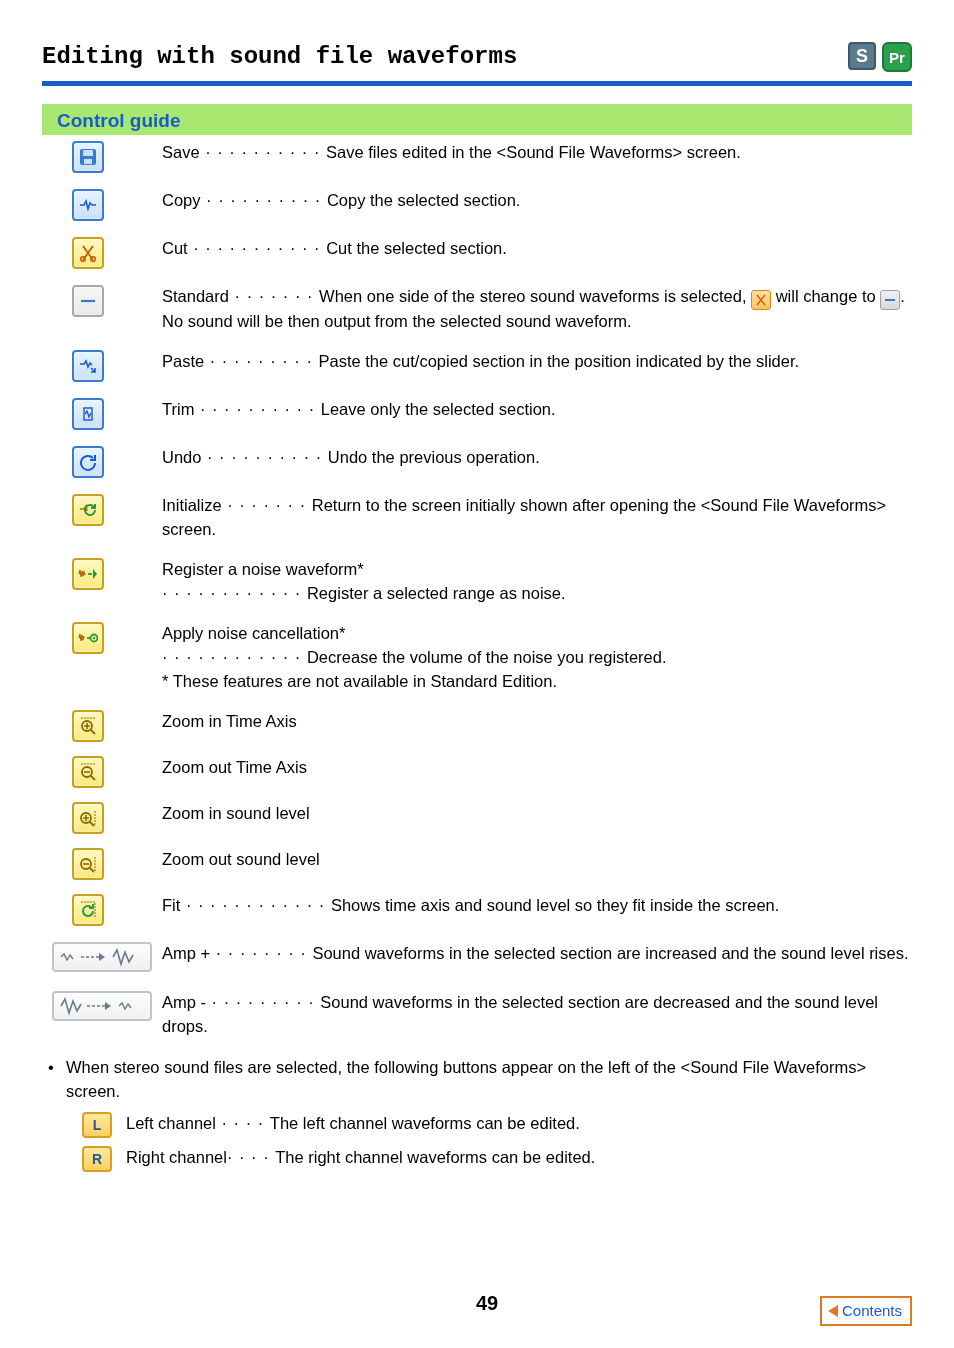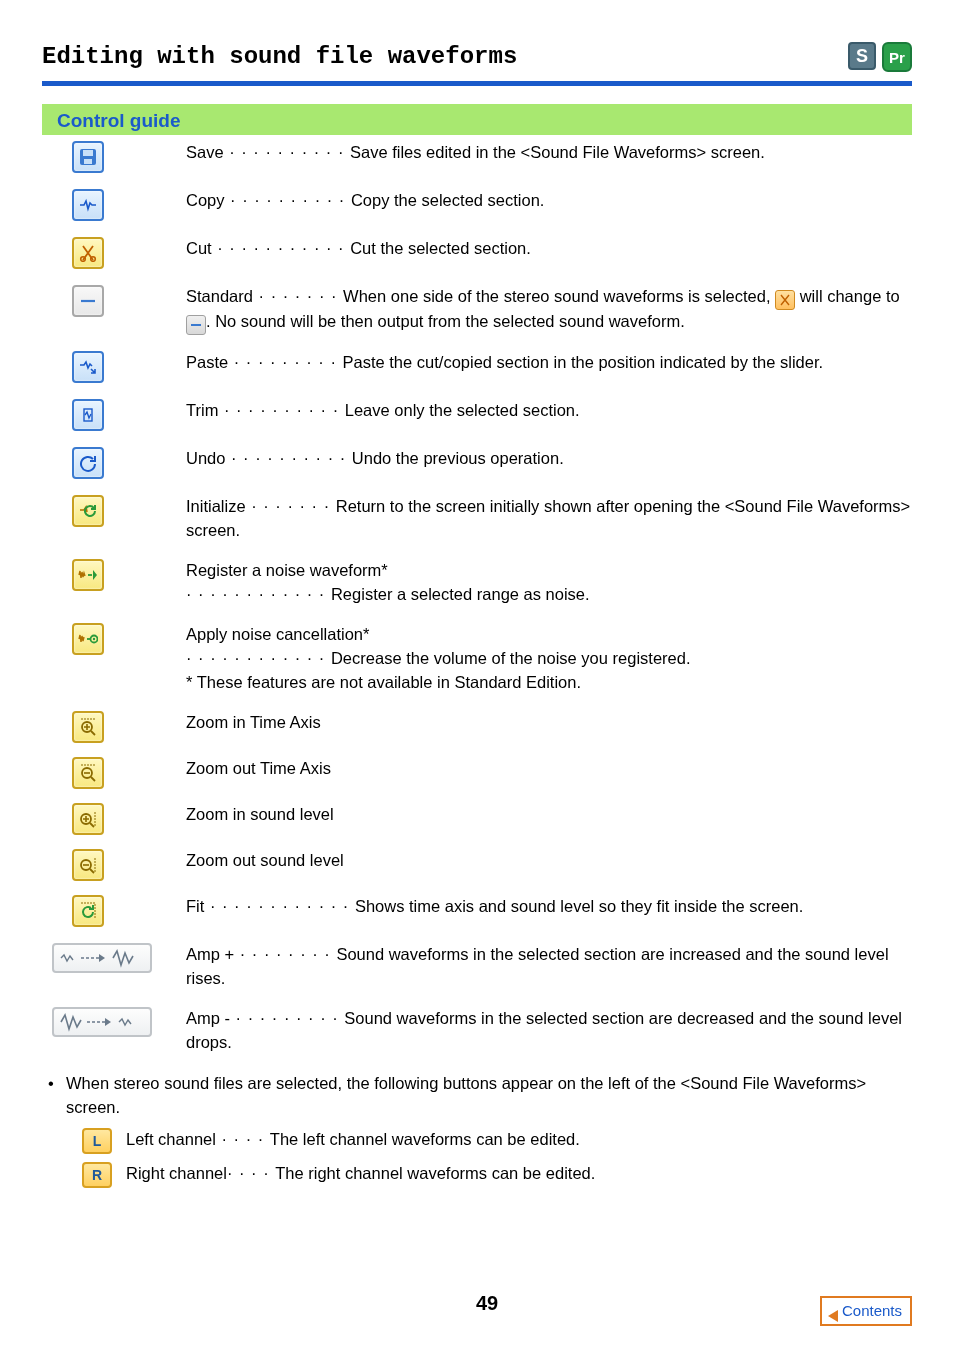--- a/index.html
+++ b/index.html
@@ -19,21 +19,21 @@
   .badge-pr { width: 30px; height: 30px; background: #2aa04a; border: 2px solid #1a7a3a; border-radius: 6px; display: flex; align-items: center; justify-content: center; color: #fff; font-weight: bold; font-size: 15px; }
   .blue-rule { height: 5px; background: #1a5aca; margin-bottom: 18px; }
 
   .section-title { font-size: 19px; font-weight: bold; color: #1a5aca; }
   .green-strip { background: #a8e870; padding: 3px 3px 1px 15px; margin-bottom: 6px; }
 
   .row { display: flex; align-items: flex-start; margin-bottom: 16px; padding-left: 30px; }
   .row.tight { margin-bottom: 14px; justify-content: space-between; }
   .icon-cell { width: 90px; flex: 0 0 90px; }
   .amp-icon-cell { width: 110px; flex: 0 0 110px; margin-left: -20px; }
-  .text-cell { flex: 1; margin-left: 24px; }
+  .text-cell { flex: 1; }
   .label { display: inline; }
   .dots { letter-spacing: 1px; }
 
   .tool-icon {
     width: 32px; height: 32px; border-radius: 4px;
     background: linear-gradient(#e8f4ff,#c8e0f8); border: 2px solid #3a7ad0;
     display: inline-flex; align-items: center; justify-content: center;
     color: #1a5aca; box-shadow: inset 0 0 2px #fff;
   }
   .tool-icon.yellow { background: linear-gradient(#fff8c0,#f8e880); border-color: #c8a020; color: #8a6a00; }
@@ -56,21 +56,21 @@
 
   .footer-note { margin-top: 18px; padding-left: 6px; }
   .footer-note .bullet { display: flex; }
   .footer-note .bullet-mark { width: 18px; flex: 0 0 18px; }
   .footer-indent { margin-left: 24px; margin-top: 6px; }
   .lr-row { display: flex; align-items: flex-start; margin-top: 8px; }
   .lr-row .lr-icon-wrap { width: 54px; flex: 0 0 54px; padding-left: 10px; }
 
   .page-number { text-align: center; font-weight: bold; font-size: 20px; position: absolute; bottom: 30px; left: 0; right: 0; margin-left: 20px; }
   .contents-btn { position: absolute; right: 42px; bottom: 22px; border: 2px solid #e07a20;
-    padding: 2px 8px 2px 6px; display: flex; align-items: flex-end; gap: 4px; cursor: pointer;
+    padding: 2px 8px 2px 6px; display: flex; align-items: center; gap: 4px; cursor: pointer;
     background: #fff; font-size: 15px; }
   .contents-btn .tri { width: 0; height: 0; border-top: 6px solid transparent; border-bottom: 6px solid transparent;
     border-right: 10px solid #e07a20; }
   .contents-btn .lbl { color: #1a5aca; }
 </style>
 </head>
 <body>
 <div class="page">
 
 <div class="header-row">

